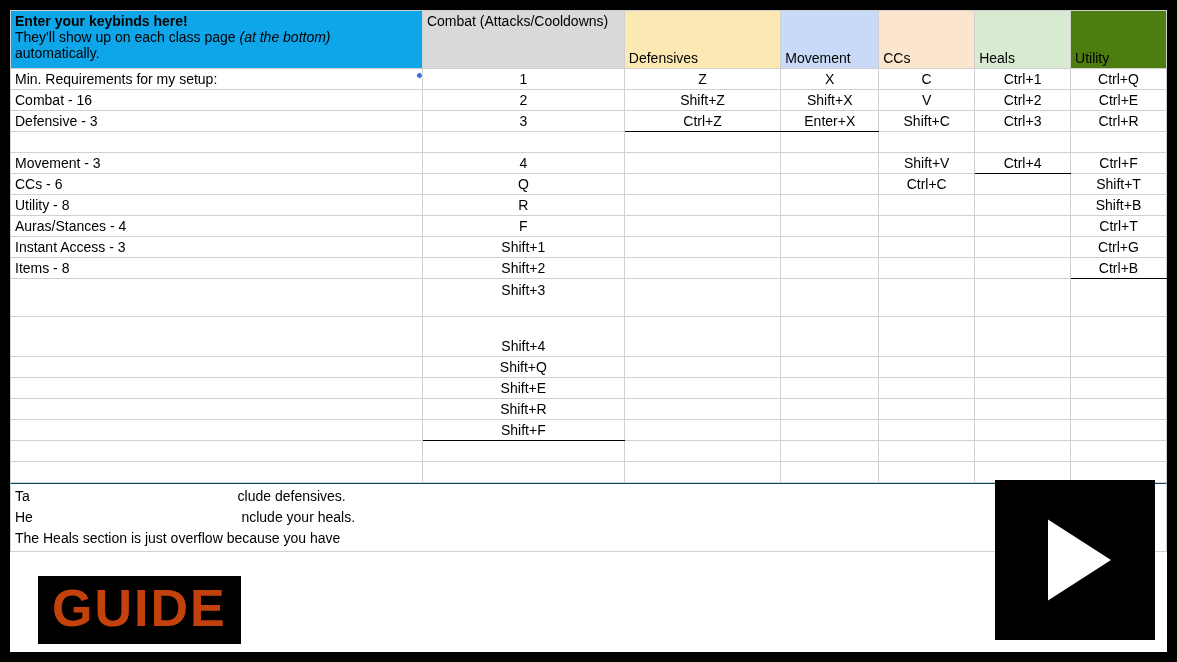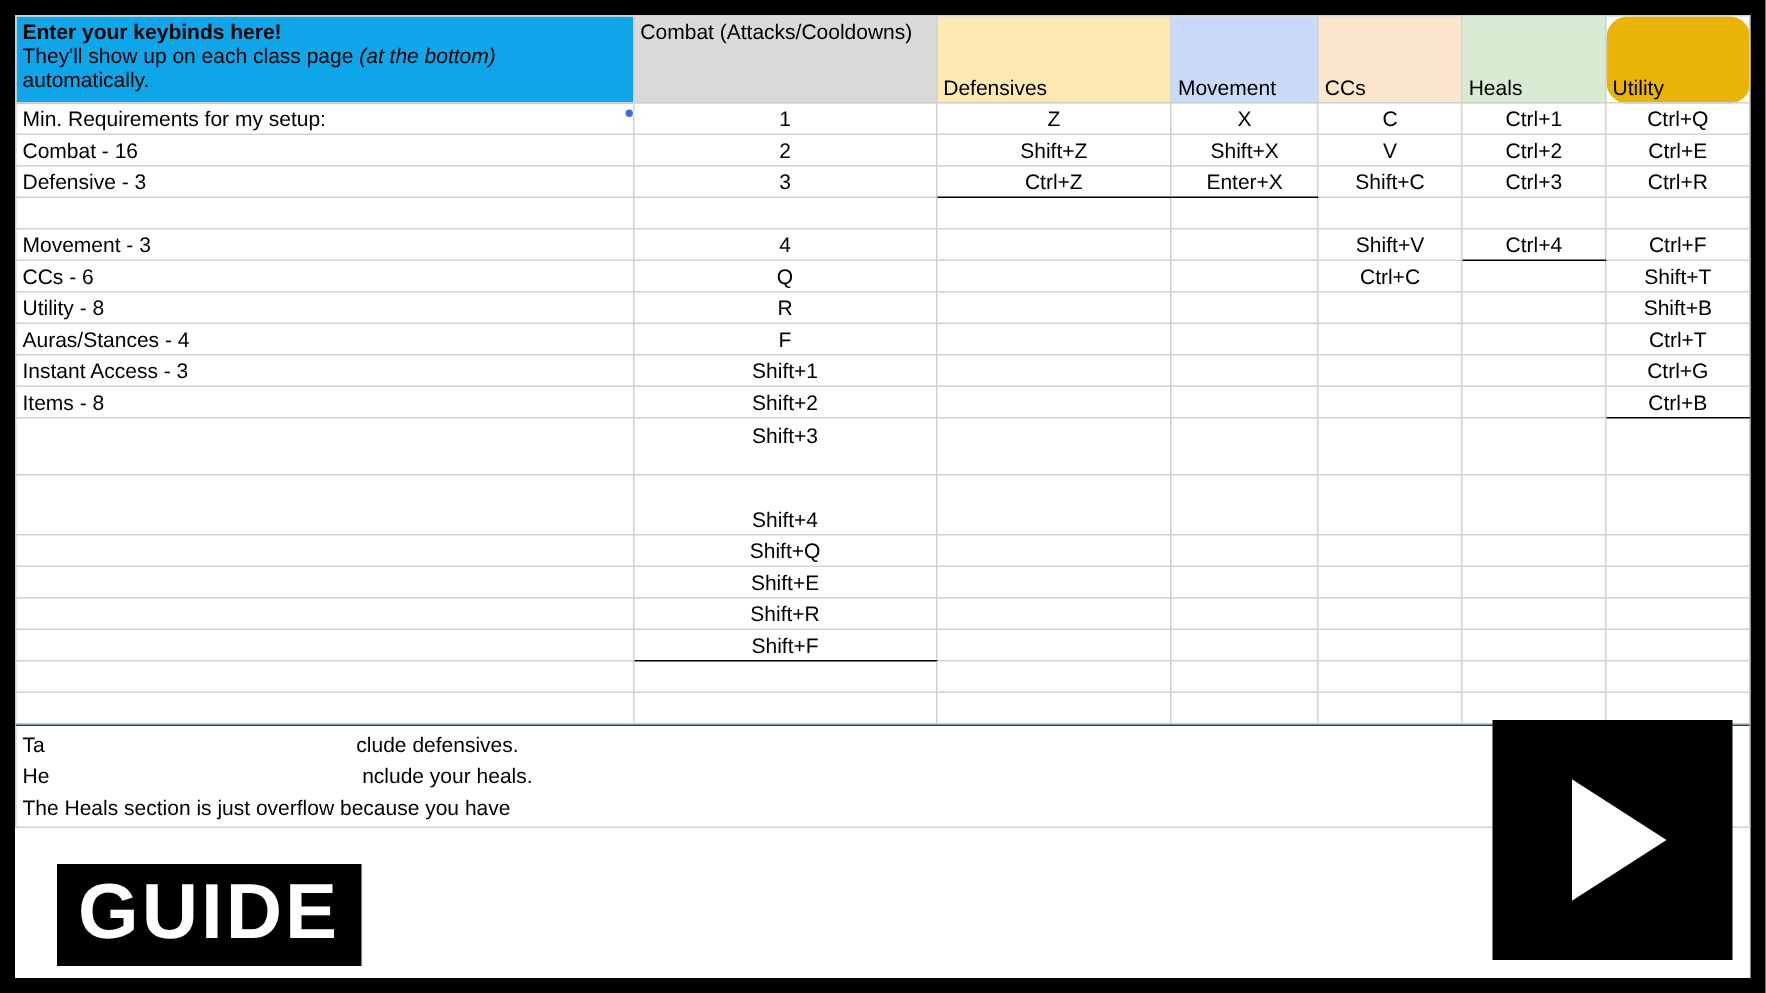--- a/index.html
+++ b/index.html
@@ -40,39 +40,39 @@
       margin-left: 35px;
     }
     .hdr-title { font-weight: bold; }
     .hdr-sub { font-weight: normal; }
     .hdr-italic { font-style: italic; }
     .hdr-grey { background: #d9d9d9; vertical-align: top !important; padding-top: 22px; }
     .hdr-yellow { background: #fce8b2; vertical-align: bottom !important; margin-left: 15px; }
     .hdr-blue { background: #c9daf8; vertical-align: bottom !important; }
     .hdr-orange { background: #fce5cd; vertical-align: bottom !important; }
     .hdr-green { background: #d9ead3; vertical-align: bottom !important; }
-    .hdr-pink { background: #eab308; vertical-align: bottom !important; border-radius: 14px; }
+    .hdr-pink { background: #4d7c0f; vertical-align: bottom !important; }
     .center { text-align: center !important; }
     .header-row td, .header-row th { height: 58px; }
     .bb { border-bottom: 1px solid #000 !important; }
     .sel-handle {
       position: absolute;
       width: 7px; height: 7px;
       background: #3b73d1;
       border: 1px solid #fff;
       left: 406px; top: 62px;
       border-radius: 50%;
       z-index: 5;
     }
     .guide-badge {
       position: absolute;
       left: 28px;
       bottom: 8px;
       background: #000;
-      color: #ffffff;
+      color: #c2410c;
       font-weight: 900;
       font-size: 52px;
       letter-spacing: 2px;
       padding: 2px 14px 6px 14px;
       font-family: Arial, sans-serif;
       z-index: 10;
     }
     .play-badge {
       position: absolute;
       right: 12px;

